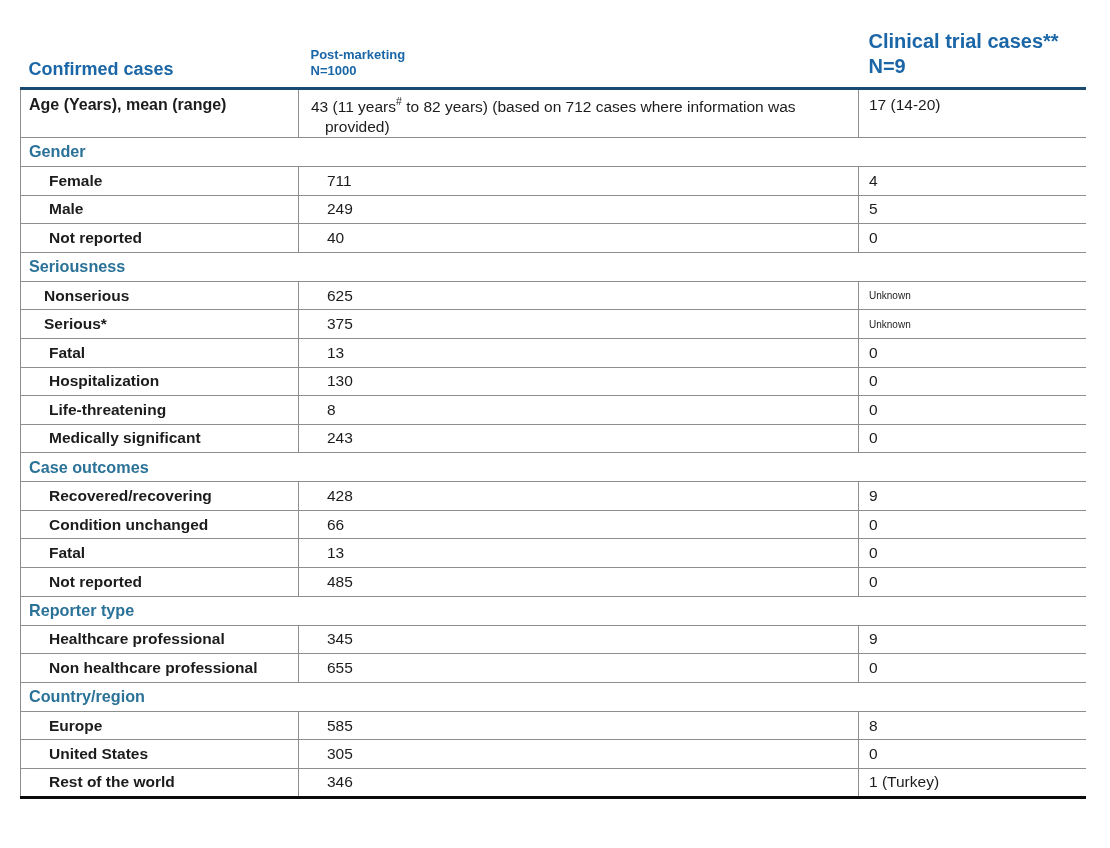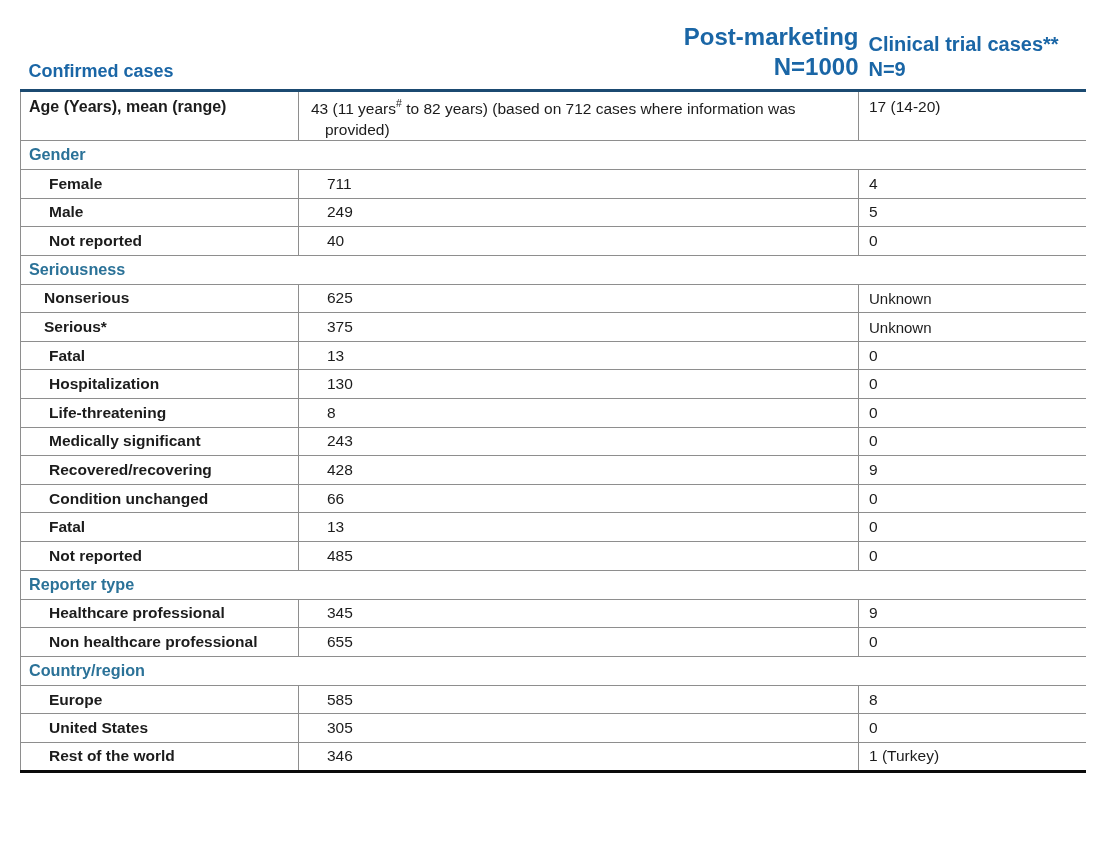--- a/index.html
+++ b/index.html
@@ -34,21 +34,21 @@
   thead th{
     vertical-align:bottom;
     text-align:left;
     font-weight:700;
     color:var(--header_blue);
     border-bottom:3.5px solid var(--navy_rule);
     height:66px;
     padding:0 0 7px 0;
   }
   th.h1{font-size:18px;padding-left:8px;}
-  th.h2{font-size:24px;line-height:1.26;padding-left:12px;text-align:right;}
+  th.h2{font-size:13px;line-height:1.26;padding-left:12px;}
   th.h3{font-size:20px;line-height:1.26;padding-left:10px;}
 
   
   tbody td{
     border-bottom:1.5px solid var(--grid_gray);
     font-size:15.5px;
     vertical-align:middle;
     padding:0;
   }
   tbody tr td:first-child{border-left:1.2px solid var(--grid_gray);}
@@ -69,21 +69,21 @@
     color:var(--section_teal);
     padding-left:8px;
   }
 
   
   tr.data-row td{height:28.6px;}
   td.c1{padding-left:28px;font-weight:bold;}
   td.c1.lead{padding-left:23px;font-weight:700;}
   td.c2{padding-left:28px;border-left:1.2px solid var(--grid_gray);margin-left:20px;}
   td.c3{padding-left:10px;border-left:1.2px solid var(--grid_gray);}
-  td.small{font-size:15px;margin-top:28px;}
+  td.small{font-size:10px;margin-top:28px;}
 
   
   tr.last-row td{border-bottom:3.5px solid var(--bottom_rule);}
 </style>
 </head>
 <body>
 
 <table class="case-table">
   <colgroup>
       <col class="col1">
@@ -161,20 +161,23 @@
       <td class="c1">Life-threatening</td>
       <td class="c2">8</td>
       <td class="c3">0</td>
     </tr>
     <tr class="data-row">
       <td class="c1">Medically significant</td>
       <td class="c2">243</td>
       <td class="c3">0</td>
     </tr>
 
+    <tr class="section-row">
+      <td colspan="3">Case outcomes</td>
+    </tr>
     <tr class="data-row">
       <td class="c1">Recovered/recovering</td>
       <td class="c2">428</td>
       <td class="c3">9</td>
     </tr>
     <tr class="data-row">
       <td class="c1">Condition unchanged</td>
       <td class="c2">66</td>
       <td class="c3">0</td>
     </tr>

